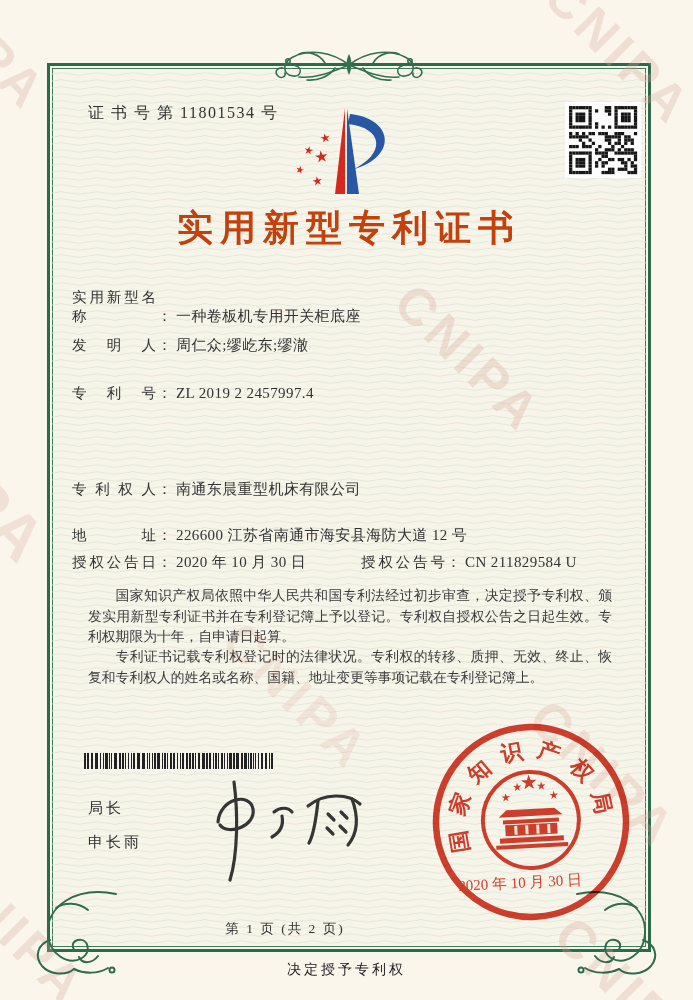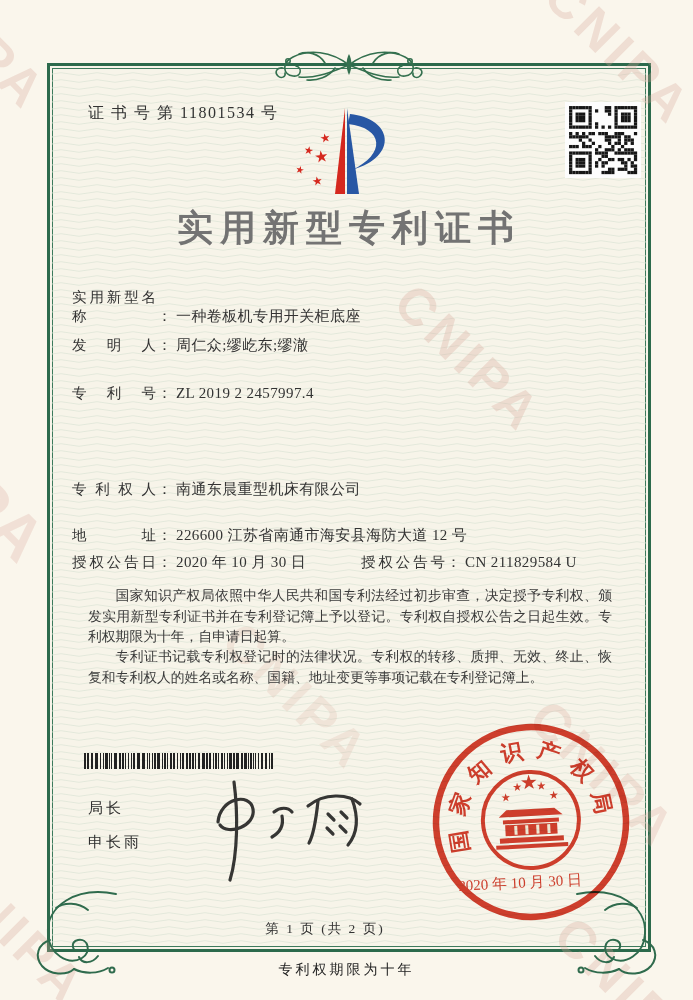--- a/index.html
+++ b/index.html
@@ -24,21 +24,21 @@
   .wm8{left:585px;top:905px;}
   
   .top-orn{position:absolute;left:239px;top:41px;width:220px;height:46px;}
   .orn-bl{position:absolute;left:28px;top:880px;width:92px;height:100px;}
   .orn-br{position:absolute;left:573px;top:880px;width:92px;height:100px;transform:scaleX(-1);}
   
   .cert-no{position:absolute;left:88px;top:103px;font-size:16px;letter-spacing:1.5px;color:#333;}
   .logo{position:absolute;left:288px;top:104px;width:122px;height:94px;}
   .qr{position:absolute;left:565px;top:102px;width:76px;height:76px;}
   .title{position:absolute;left:47px;top:204px;width:604px;text-align:center;
-         font-size:36px;font-weight:700;letter-spacing:7px;color:#737373;}
+         font-size:36px;font-weight:700;letter-spacing:7px;color:#c2410c;}
   
   .row{position:absolute;left:72px;width:540px;font-size:15px;color:#333;}
   .lbl{display:inline-block;width:84px;text-align:justify;text-align-last:justify;font-size:14.5px;vertical-align:baseline;}
   .colon{display:inline-block;margin:0 4px 0 1px;}
   .val{letter-spacing:0.4px;}
   .r0{top:288px}.r1{top:336px}.r2{top:384px}.r3{top:432px}.r4{top:480px}.r5{top:526px}.r6{top:553px}
   .g2{position:absolute;left:272px;top:0;margin-left:17px;}
   
   .para{position:absolute;left:88px;width:524px;font-size:13.8px;line-height:20.5px;
         text-align:justify;text-indent:2em;color:#3a3a3a;}
@@ -49,21 +49,21 @@
           font-size:15px;font-weight:500;letter-spacing:3px;color:#2e2e2e;}
   .signer-title{top:799px}.signer-name{top:833px}
   .signature{position:absolute;left:192px;top:772px;width:178px;height:112px;}
   
   .seal{position:absolute;left:429px;top:720px;width:204px;height:204px;
         mix-blend-mode:multiply;opacity:.93;transform:rotate(-3deg);}
   .seal-ring-text{font-size:22px;letter-spacing:12px;font-weight:700;
                   font-family:"Liberation Serif","DejaVu Serif",serif;}
   .seal-date{font-size:15px;font-family:"Liberation Serif","DejaVu Serif",serif;}
   .page-info{position:absolute;left:47px;top:920px;width:476px;text-align:center;
-             font-size:13.5px;letter-spacing:2px;color:#333;margin-left:40px;}
+             font-size:13.5px;letter-spacing:2px;color:#333;}
   .footer-note{position:absolute;left:0;top:961px;width:693px;text-align:center;
                font-size:14px;letter-spacing:3px;color:#222;}
 </style>
 </head>
 <body>
 
 <div class="page">
 
   <div class="frame">
     <div class="frame-inner"></div>
@@ -596,15 +596,15 @@
       <rect x="96" y="105" width="3" height="9" fill="#f5f2e7"></rect>
       <rect x="107" y="105" width="3" height="9" fill="#f5f2e7"></rect>
       <rect x="118" y="105" width="3" height="9" fill="#f5f2e7"></rect>
       <rect x="70" y="117" width="64" height="5"></rect>
       <rect x="66" y="124" width="72" height="4"></rect>
     </g>
     <text class="seal-date" x="88" y="167" text-anchor="middle" fill="#d23220">2020 年 10 月 30 日</text>
   </svg>
 
   <div class="page-info">第 1 页 (共 2 页)</div>
-  <div class="footer-note">专利权期限为十年</div>
+  <div class="footer-note">决定授予专利权</div>
 
 </div>
 
 </body></html>

